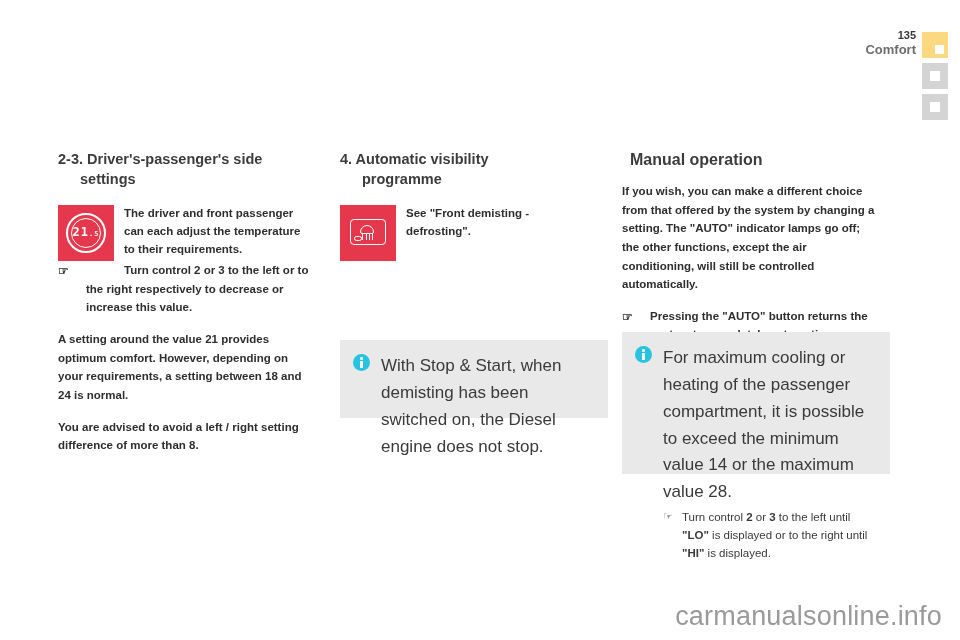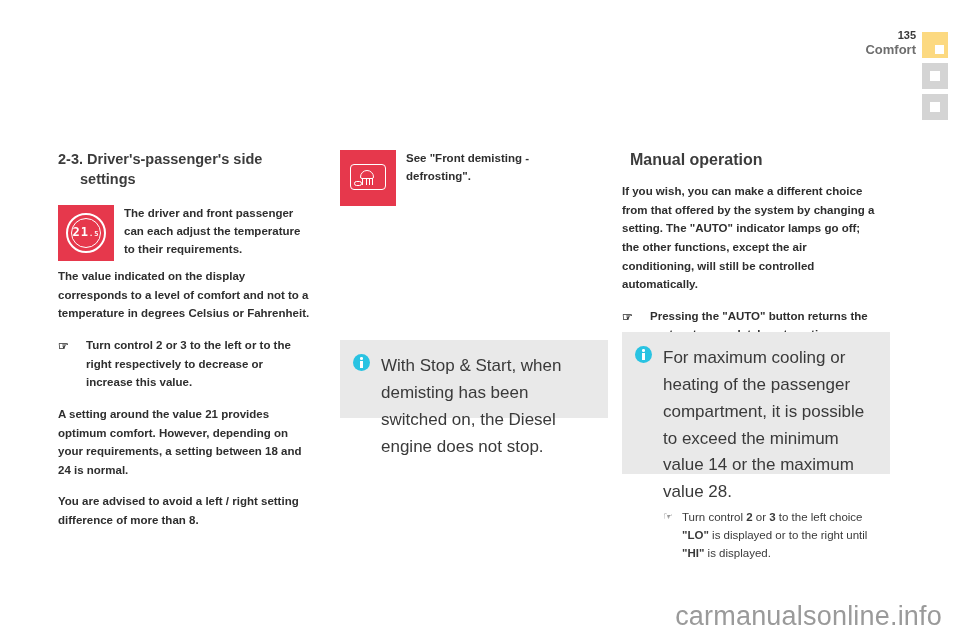--- a/index.html
+++ b/index.html
@@ -306,32 +306,35 @@
 
   <div class="icon-block">
     <div class="red-icon">
       <span class="dial-outer"></span>
       <span class="dial-inner"></span>
       <span class="dial-value"><span>21</span><sub>.5</sub></span>
     </div>
     <div class="icon-text">The driver and front passenger can each adjust the temperature to their requirements.</div>
   </div>
 
-  <p class="body clear">The value indicated on the display corresponds to a level of comfort and not to a temperature in degrees Celsius or Fahrenheit.</p>
 
   <div class="action">
     <span class="hand">☞</span>
     <span>Turn control 2 or 3 to the left or to the right respectively to decrease or increase this value.</span>
   </div>
 
   <p class="body">A setting around the value 21 provides optimum comfort. However, depending on your requirements, a setting between 18 and 24 is normal.</p>
   <p class="body">You are advised to avoid a left / right setting difference of more than 8.</p>
 </div>
 
 <div class="col col-2">
+  <h2 class="sec-title">
+    <span>4. Automatic visibility</span>
+    <span class="indent">programme</span>
+  </h2>
 
   <div class="icon-block">
     <div class="red-icon">
       <span class="demist-screen"></span>
       <span class="demist-fan"></span>
       <span class="demist-rays">
           <i></i>
           <i></i>
           <i></i>
           <i></i>
@@ -358,17 +361,17 @@
   </div>
 </div>
 
 <div class="info-box info-box-right">
   <div class="info-row">
     <span class="info-icon"></span>
     <span class="info-text">For maximum cooling or heating of the passenger compartment, it is possible to exceed the minimum value 14 or the maximum value 28.</span>
   </div>
   <div class="info-action">
     <span class="hand">☞</span>
-    <span>Turn control </span><b>2</b><span> or </span><b>3</b><span> to the left choice </span><b>"LO"</b><span> is displayed or to the right until </span><b>"HI"</b><span> is displayed.</span>
+    <span>Turn control </span><b>2</b><span> or </span><b>3</b><span> to the left until </span><b>"LO"</b><span> is displayed or to the right until </span><b>"HI"</b><span> is displayed.</span>
   </div>
 </div>
 
 <div class="watermark">carmanualsonline.info</div>
 
 </body></html>

